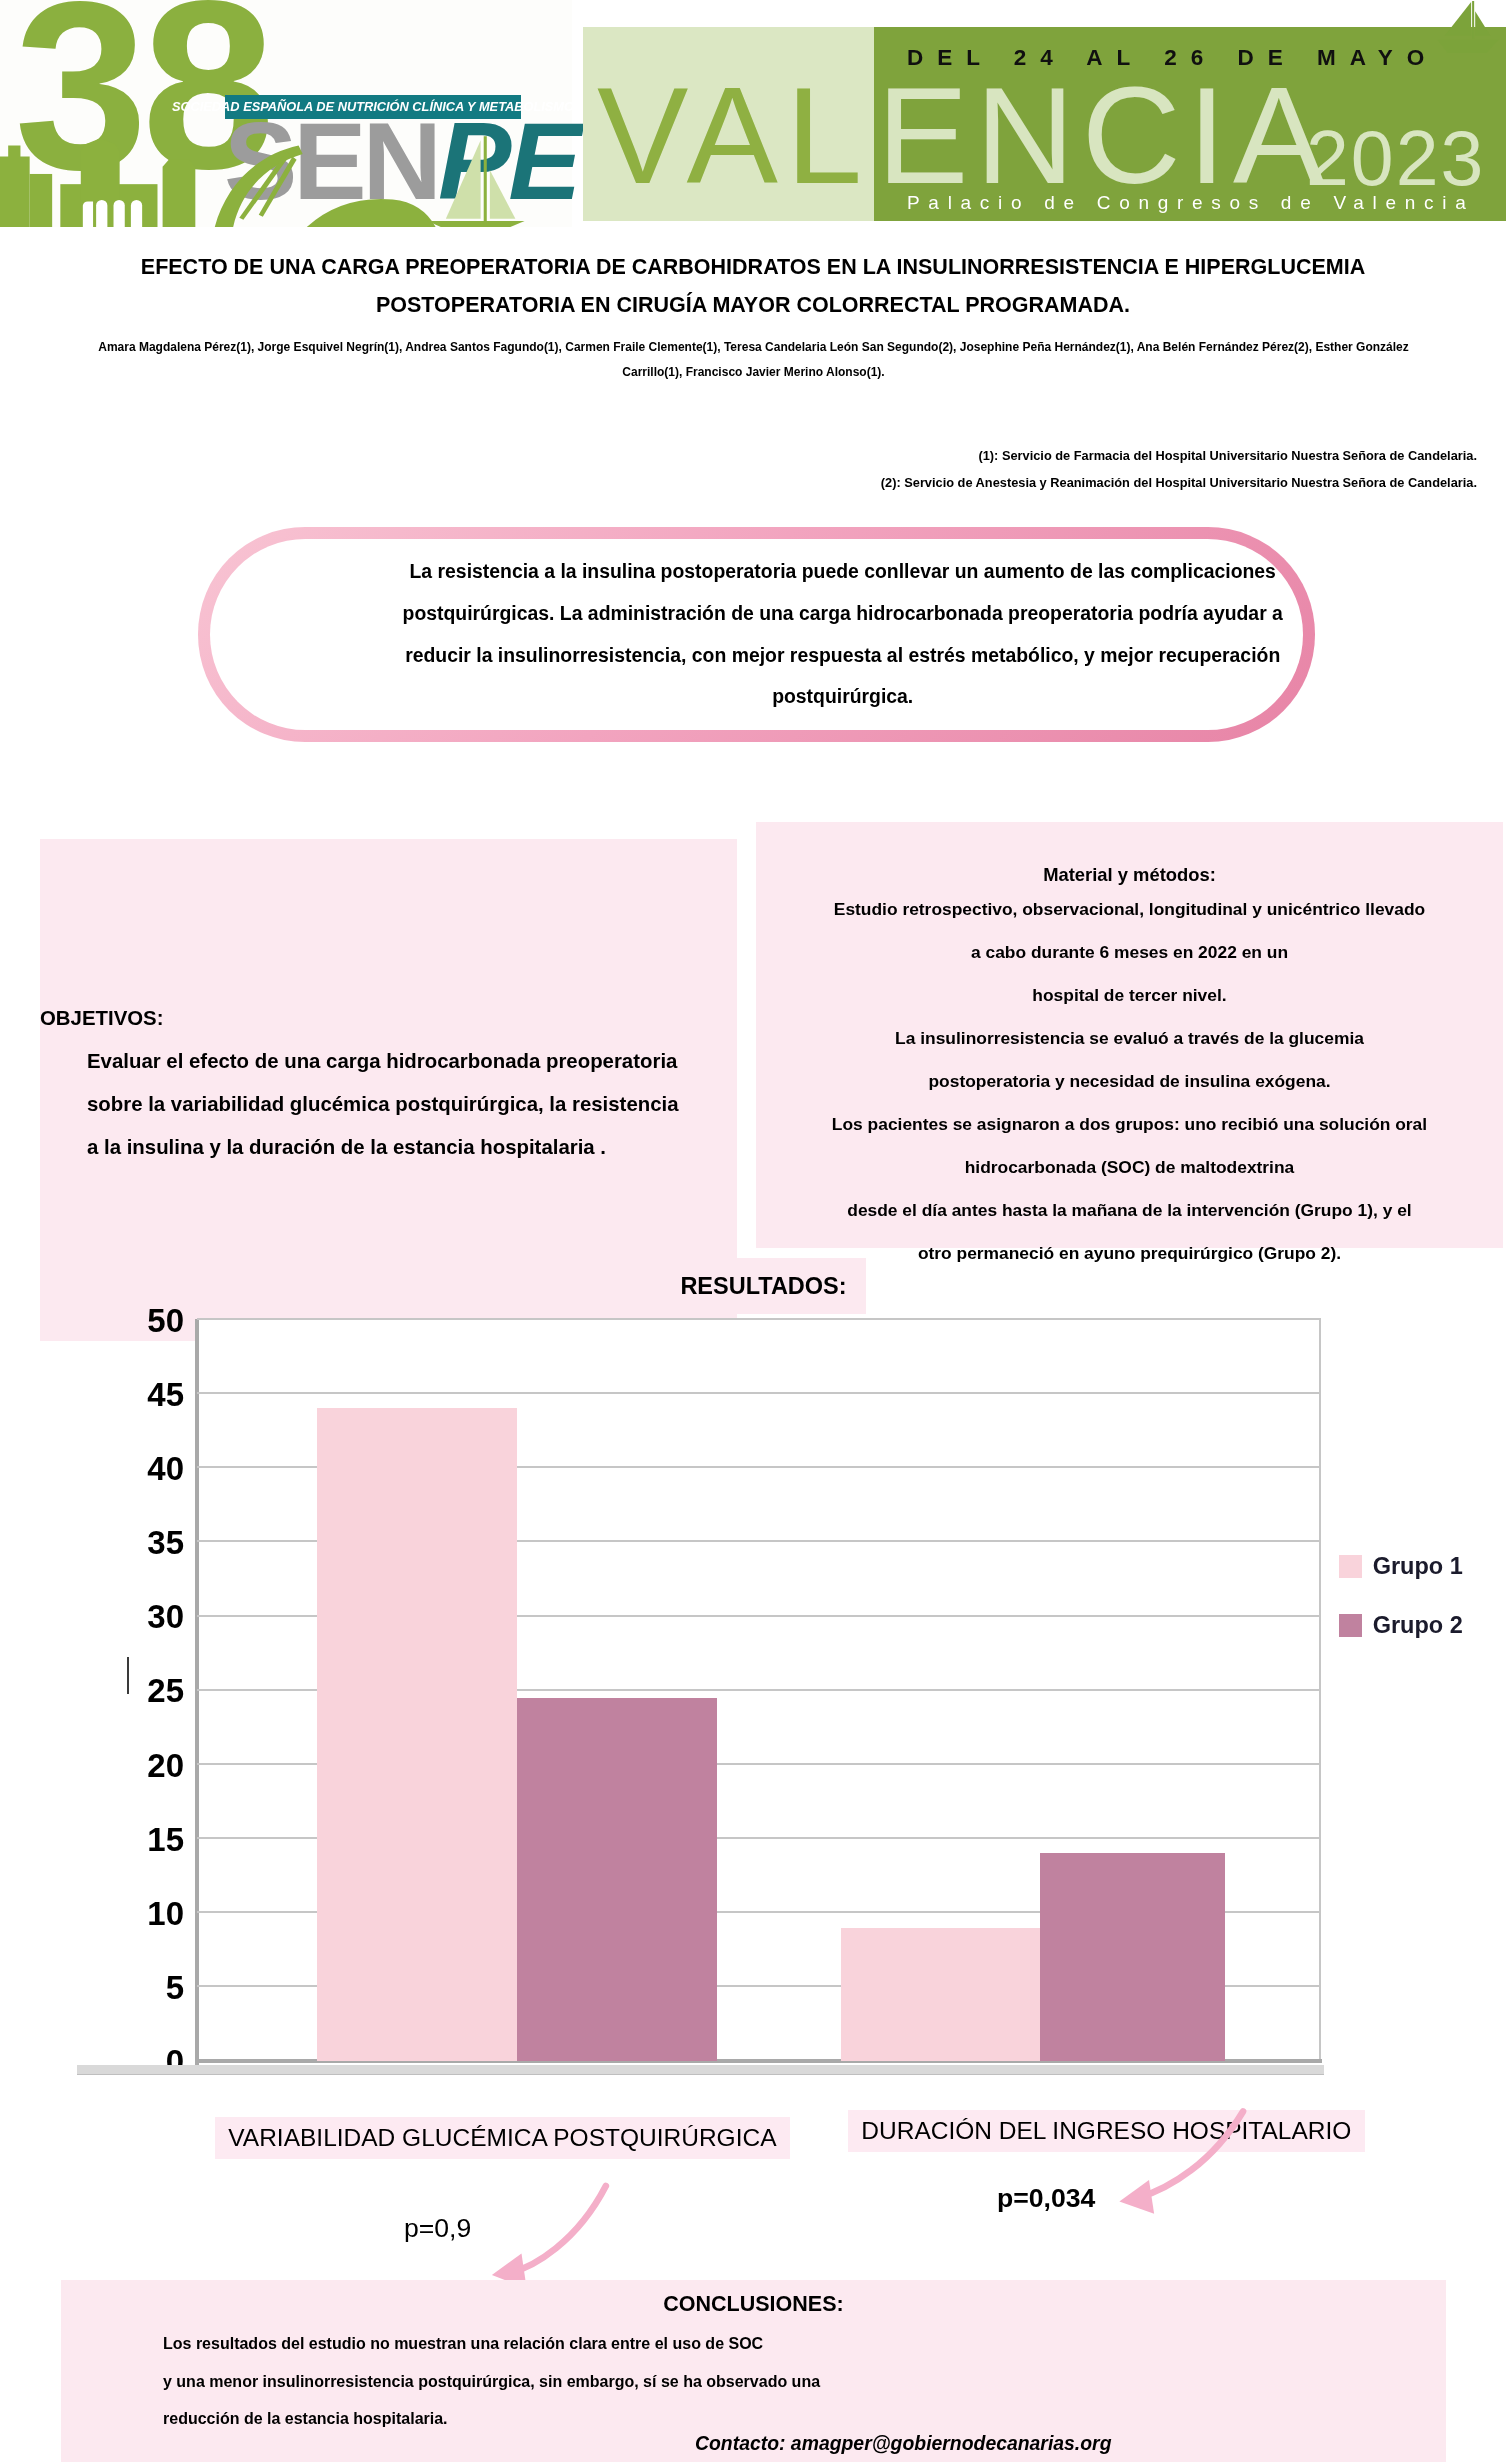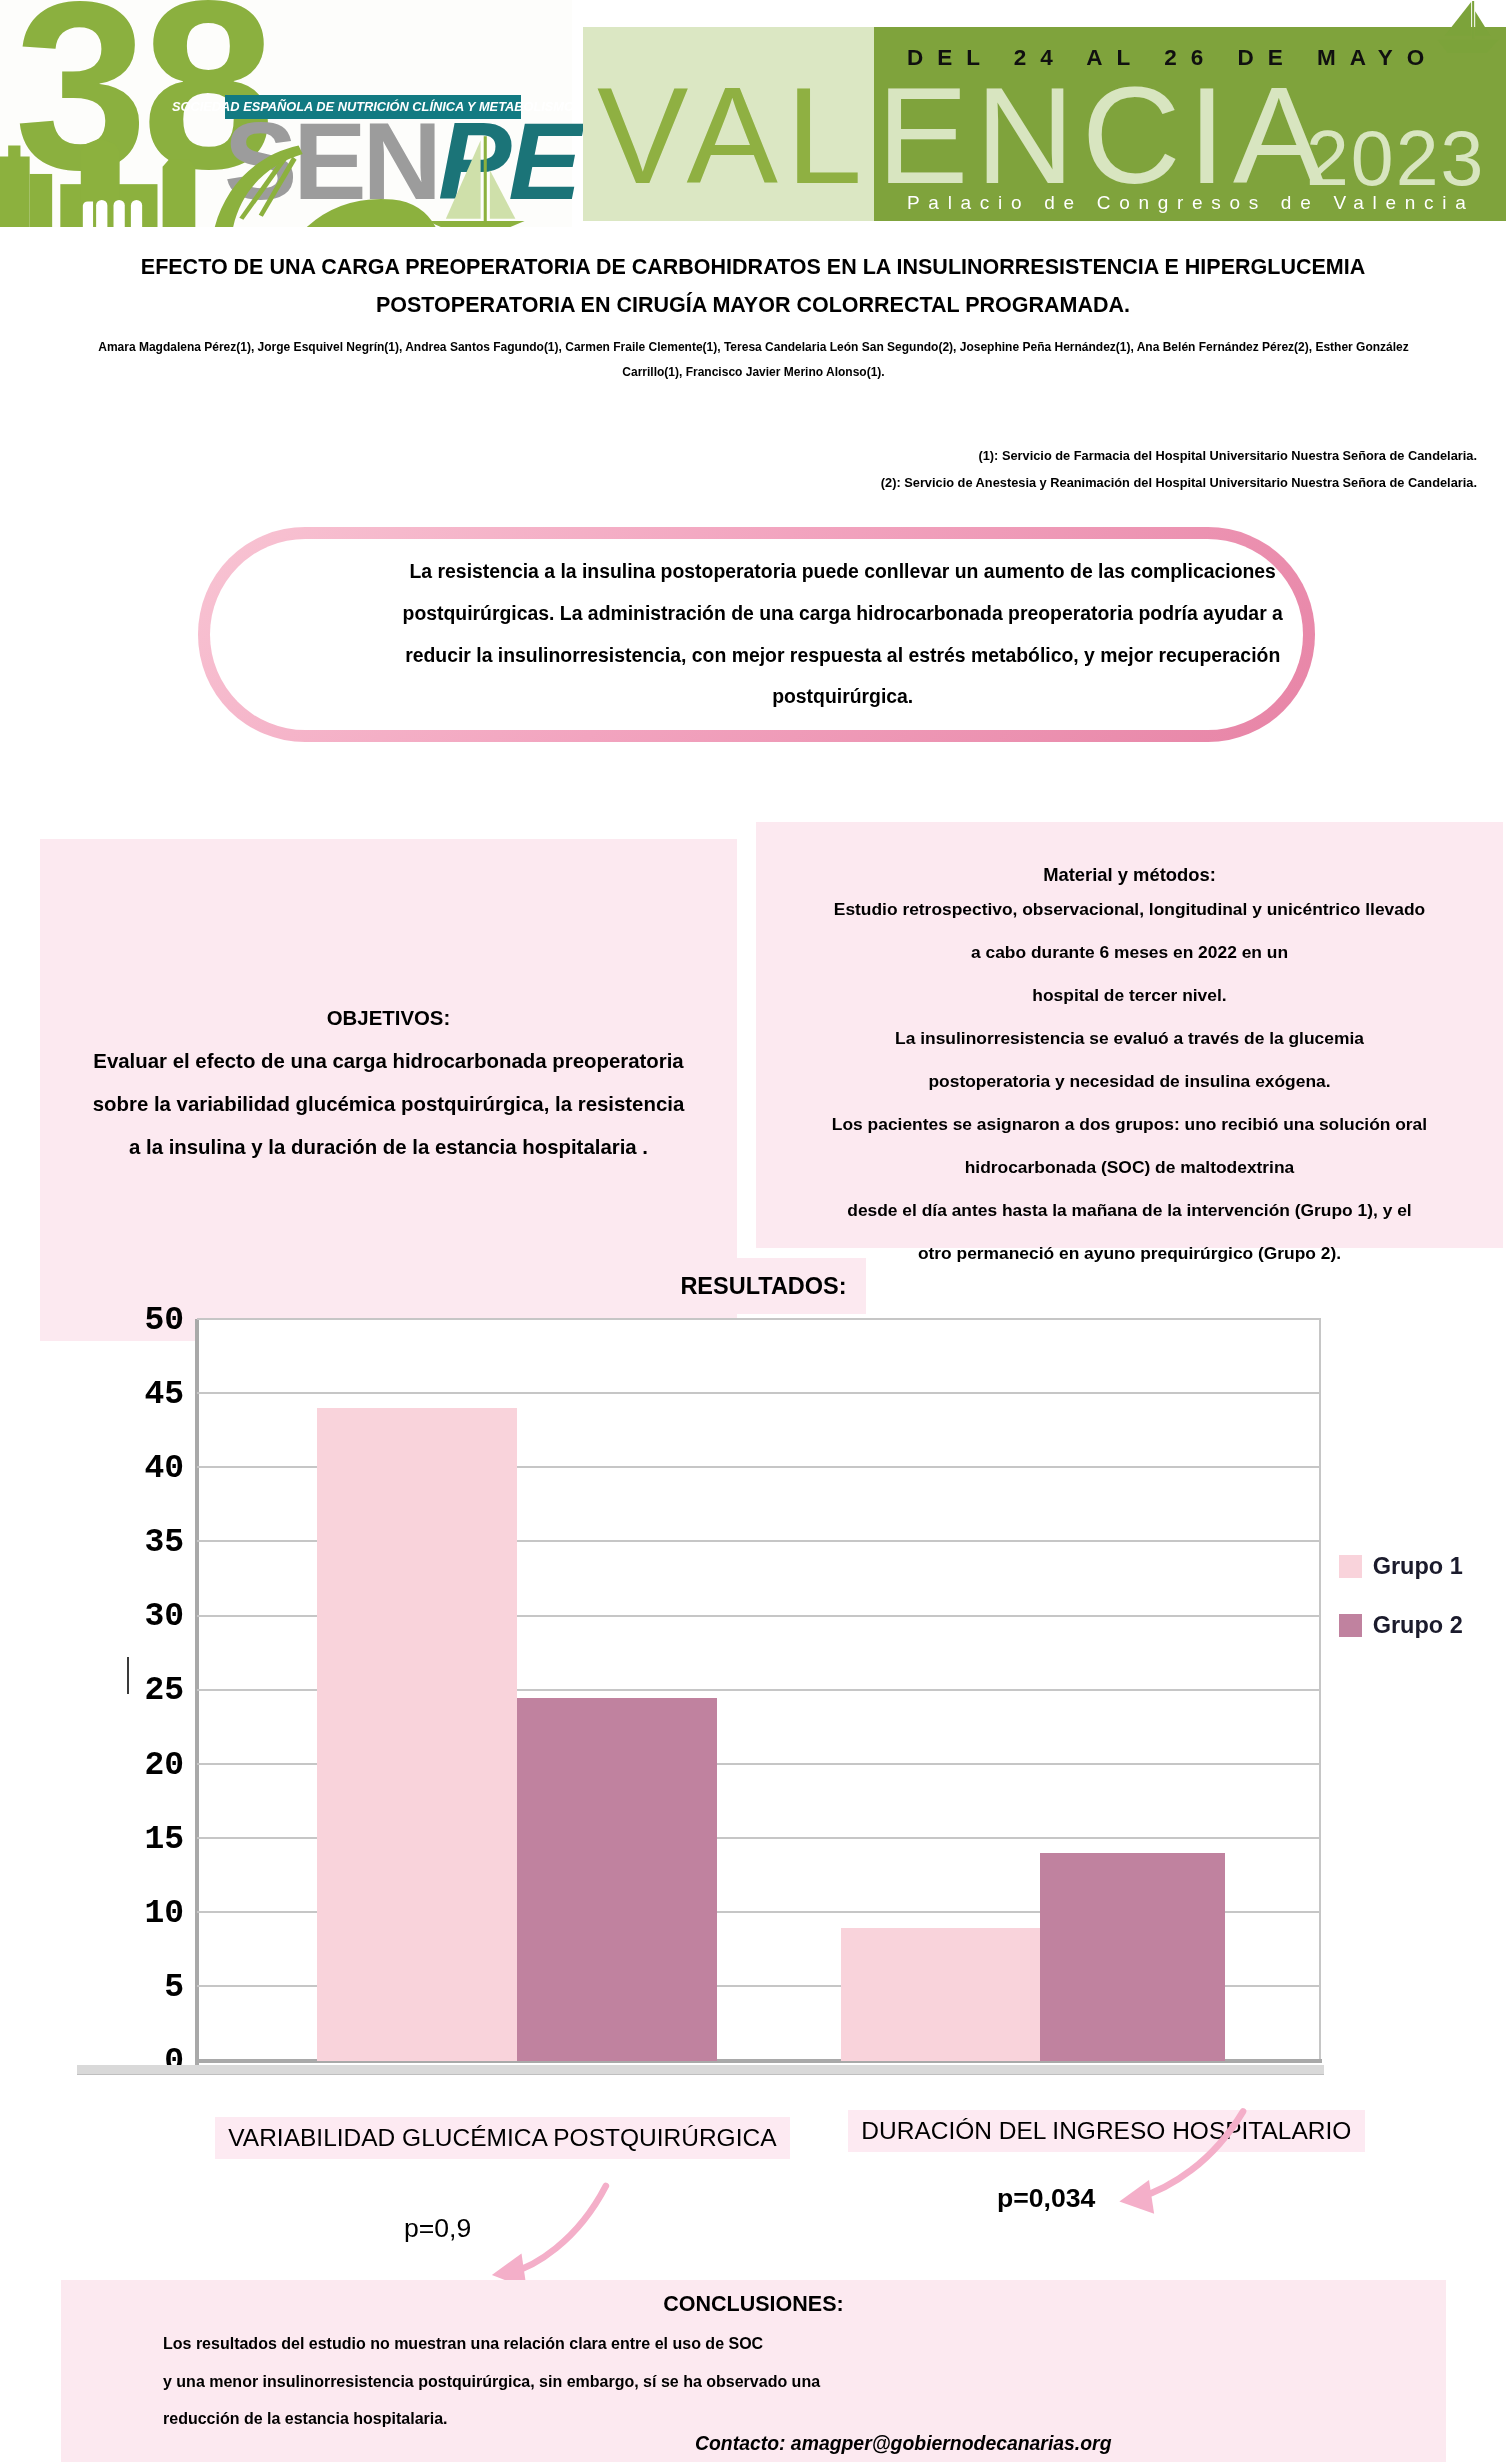--- a/index.html
+++ b/index.html
@@ -43,40 +43,40 @@
   
   .intro-box{position:absolute;left:198px;top:527px;width:1117px;height:215px;border-radius:107px;
              background:linear-gradient(135deg,#f8c4d3 0%,#f2a4bf 45%,#e784a6 100%);}
   .intro-inner{position:absolute;left:12.3px;top:12.3px;right:12.3px;bottom:12.3px;background:#fff;
                border-radius:97px;display:flex;align-items:center;justify-content:flex-end;}
   .intro-text{width:920px;text-align:center;font-size:19.4px;font-weight:700;line-height:2.15;}
 
   
   .pink{background:#fce9f0;}
   .objectives-box{position:absolute;left:40px;top:839px;width:697px;height:502px;
-                  text-align:center;}
+                  }
   .objectives-heading{margin-top:158px;font-size:20.4px;font-weight:700;line-height:2.1;}
   .objectives-body{margin:0 auto;width:603px;font-size:20.4px;font-weight:700;line-height:2.1;}
   .methods-box{position:absolute;left:756px;top:822px;width:747px;height:426px;text-align:center;}
   .methods-heading{margin-top:40px;font-size:18.4px;font-weight:700;line-height:1.4;}
   .methods-body{margin:0 auto;width:736px;font-size:17.4px;font-weight:700;line-height:2.47;white-space:pre-line;}
 
   .results-label-box{position:absolute;left:661px;top:1258px;width:205px;height:56px;
                      display:flex;align-items:center;justify-content:center;
                      font-size:23.5px;font-weight:700;}
 
   
   .plot{position:absolute;left:197px;top:1319px;width:1124px;height:742px;background:#fff;}
   .gridline{position:absolute;left:0;width:100%;height:2px;background:#c6c6c6;}
   .plot-left-axis{position:absolute;left:-2px;top:0;width:3.6px;height:101%;background:#a9a9a9;}
   .plot-right-border{position:absolute;right:0;top:0;width:2px;height:100%;background:#c6c6c6;}
   .plot-bottom-axis{position:absolute;left:-2px;bottom:-2px;width:100.3%;height:3.6px;background:#a9a9a9;}
   .axis-shadow{position:absolute;left:77px;top:2065px;width:1247px;height:9.2px;background:#d9d9d9;border-bottom:1.5px solid #bfbfbf;}
   .tick-label{position:absolute;width:56px;text-align:right;font-size:33px;font-weight:700;
-              line-height:1;color:#000;font-family:Liberation Mono, monospace;}
+              line-height:1;color:#000;}
   .bar{position:absolute;bottom:0;}
   .axis-artifact{position:absolute;left:127px;top:1657px;width:2px;height:37px;background:#3a3a3a;}
 
   .legend{position:absolute;left:1339px;top:1553px;}
   .legend-row{display:flex;align-items:center;margin-bottom:32px;}
   .legend-swatch{width:22.5px;height:22.5px;margin-right:11.2px;}
   .legend-text{font-size:23.5px;font-weight:700;color:#1b1b2c;}
 
   .cat-label{position:absolute;padding:7.2px 13.3px;background:#fdeaf2;font-size:24.5px;font-weight:400;
              text-align:center;white-space:nowrap;}

